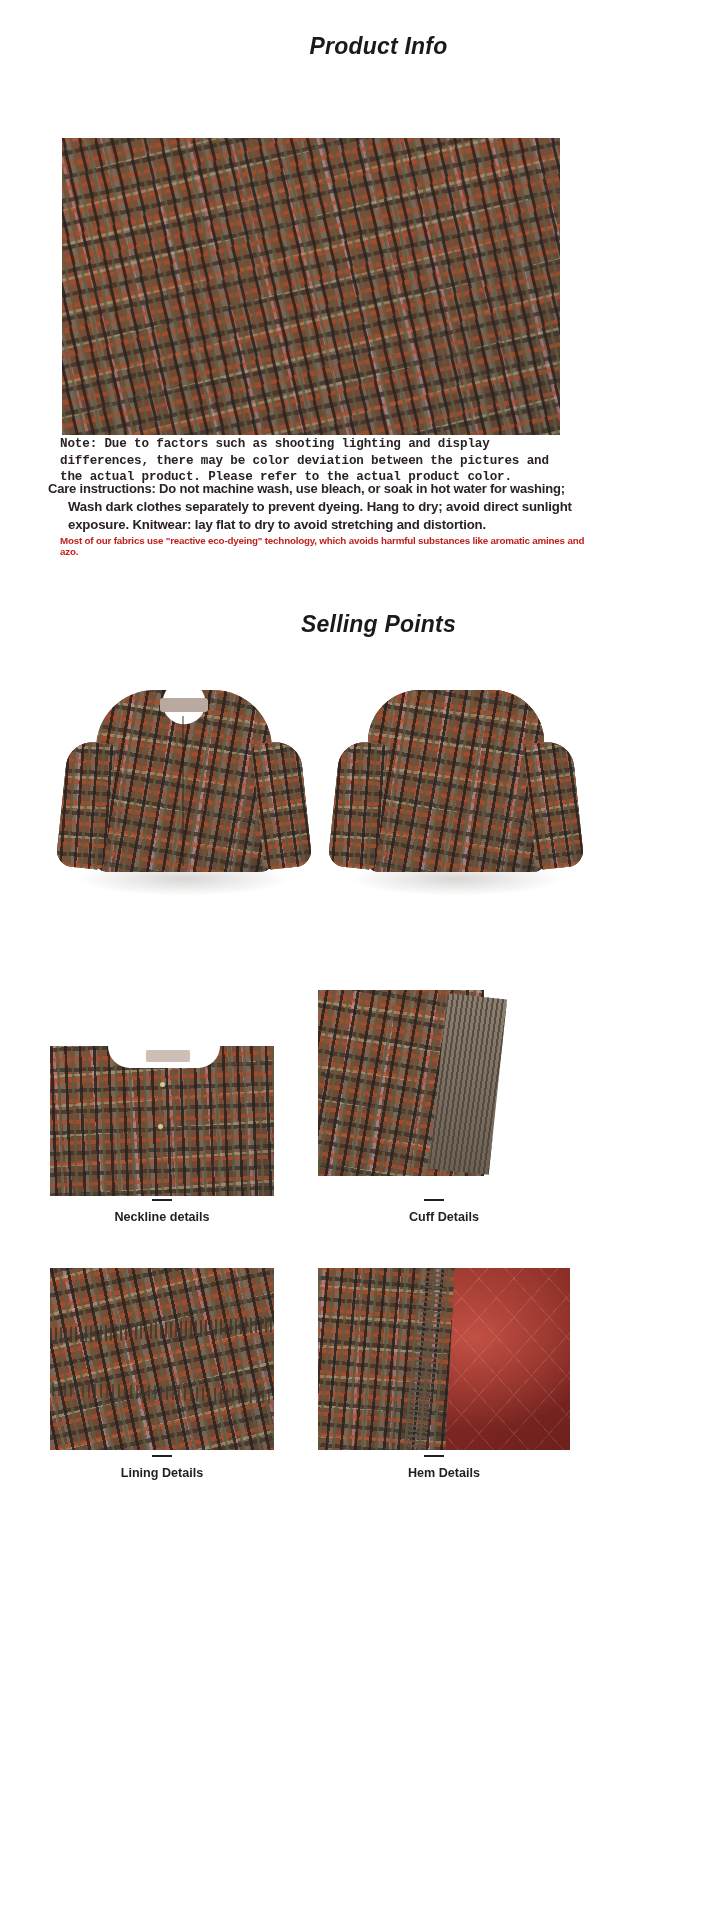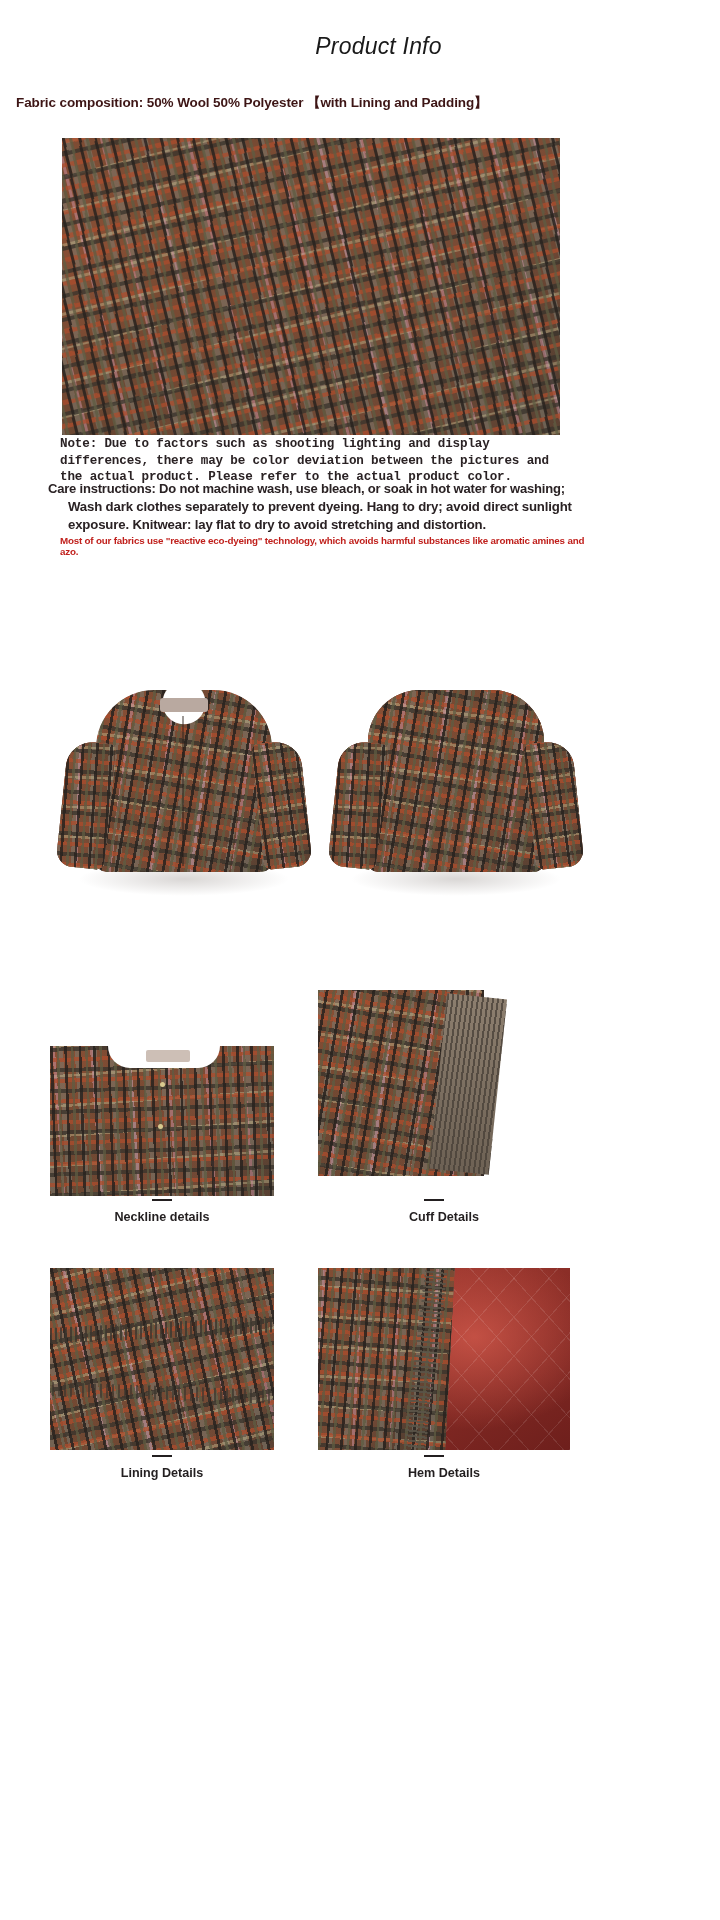--- a/index.html
+++ b/index.html
@@ -5,21 +5,21 @@
   * { margin:0; padding:0; box-sizing:border-box; }
   html,body { background:#ffffff; }
   body {
     width:720px; height:1920px; position:relative; overflow:hidden;
     font-family:"Liberation Sans", sans-serif; color:#231f20;
   }
   .page { position:relative; width:720px; height:1920px; }
 
   .h-title {
     position:absolute; left:0; width:720px; text-align:center;
-    font-weight:normal; font-style:italic; font-size:23px;
+    font-weight:bold; font-style:italic; font-size:23px;
     letter-spacing:0.2px; color:#1a1a1a;padding-left:37px;
   }
   #title-product { top:33px; }
   #title-selling { top:611px; }
 
   .fabric-line {
     position:absolute; left:16px; top:94px; width:690px;
     font-size:13.5px; font-weight:bold; color:#3d1515;
     letter-spacing:-0.1px;
   }
@@ -122,35 +122,35 @@
     background:radial-gradient(ellipse, rgba(120,110,105,.28), rgba(255,255,255,0) 70%);
   }
 </style>
 </head>
 <body>
 
 <div class="page">
 
   <div class="h-title" id="title-product">Product Info</div>
 
-  <div class="fabric-line">Fabric composition: 50% Wool 50% Polyester 【with Lining and Padding】</div>
 
   <div class="swatch">
     <div class="tw rot"></div>
   </div>
 
   <div class="note">Note: Due to factors such as shooting lighting and display differences, there may be color deviation between the pictures and the actual product. Please refer to the actual product color.</div>
 
   <div class="care-small">Care instructions: Do not machine wash, use bleach, or soak in hot water for washing;</div>
 
   <div class="wash">Wash dark clothes separately to prevent dyeing. Hang to dry; avoid direct sunlight exposure. Knitwear: lay flat to dry to avoid stretching and distortion.</div>
 
   <div class="eco-small">Most of our fabrics use "reactive eco-dyeing" technology, which avoids harmful substances like aromatic amines and azo.</div>
 
 
+  <div class="h-title" id="title-selling">Selling Points</div>
 
   <div class="shadow-soft" style="left:78px; top:862px; width:212px; height:34px;"></div>
   <div class="pimg jacket-front" style="left:96px; top:690px; width:176px; height:182px;
               border-radius:58px 58px 10px 10px;">
     <div class="tw rot2"></div>
   </div>
   <div class="pimg" style="left:62px; top:742px; width:48px; height:126px;
               border-radius:26px 6px 8px 16px; transform:rotate(6deg);">
     <div class="tw rot3"></div>
   </div>

